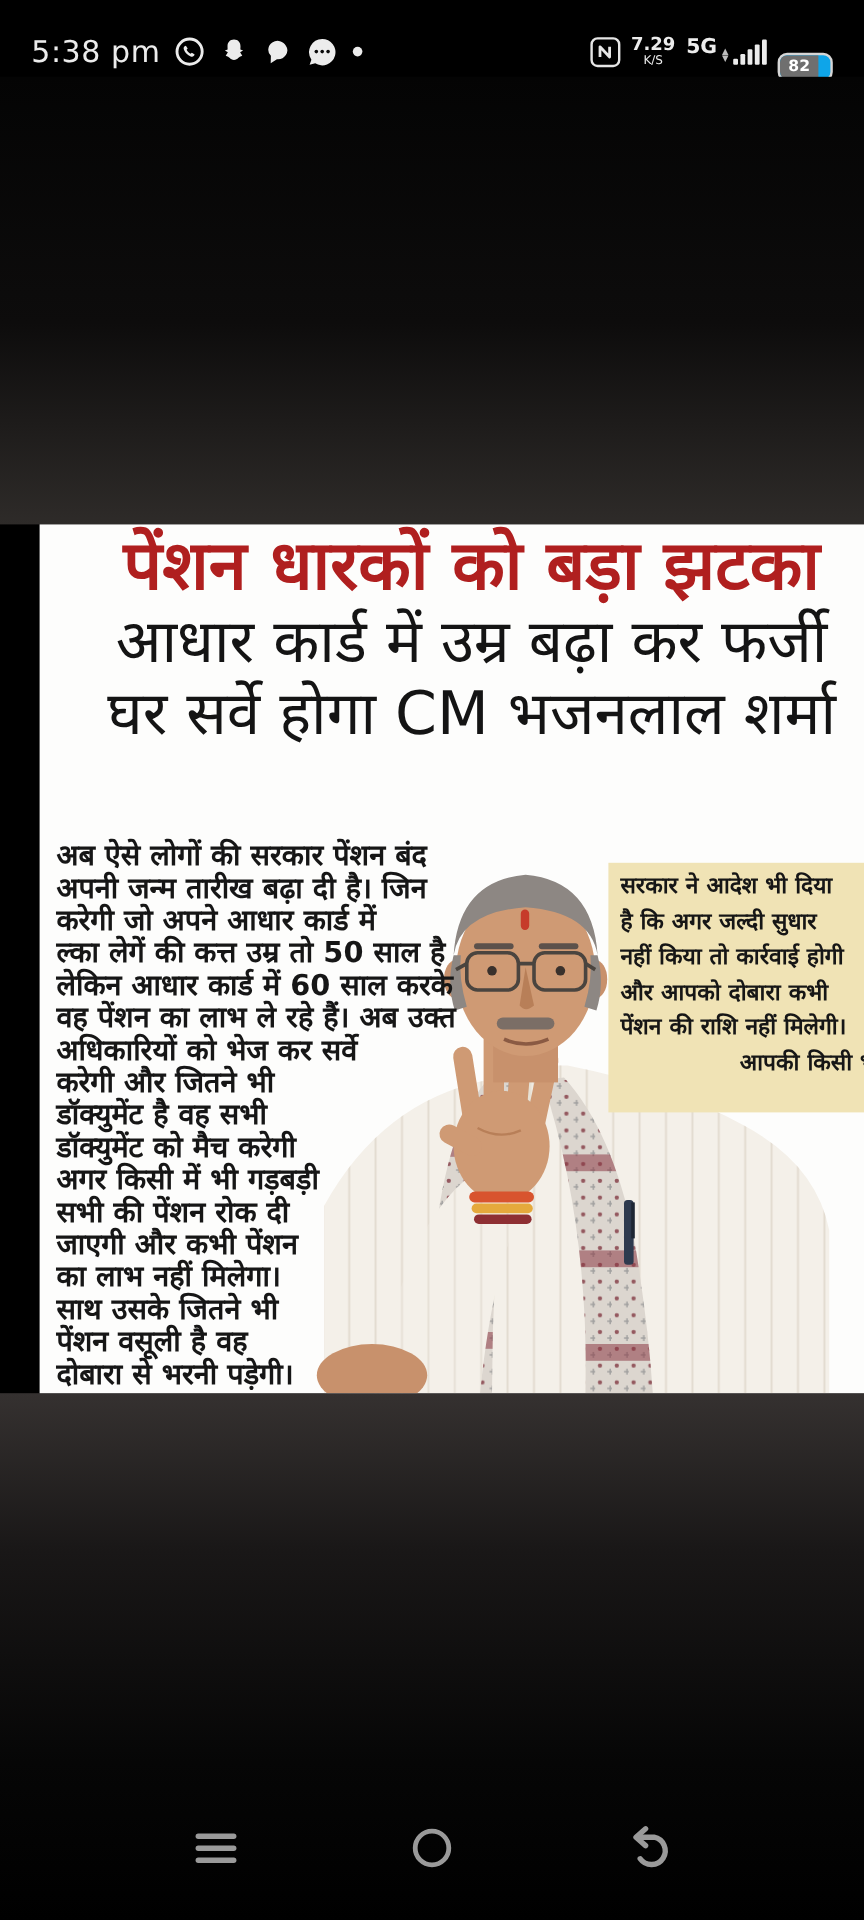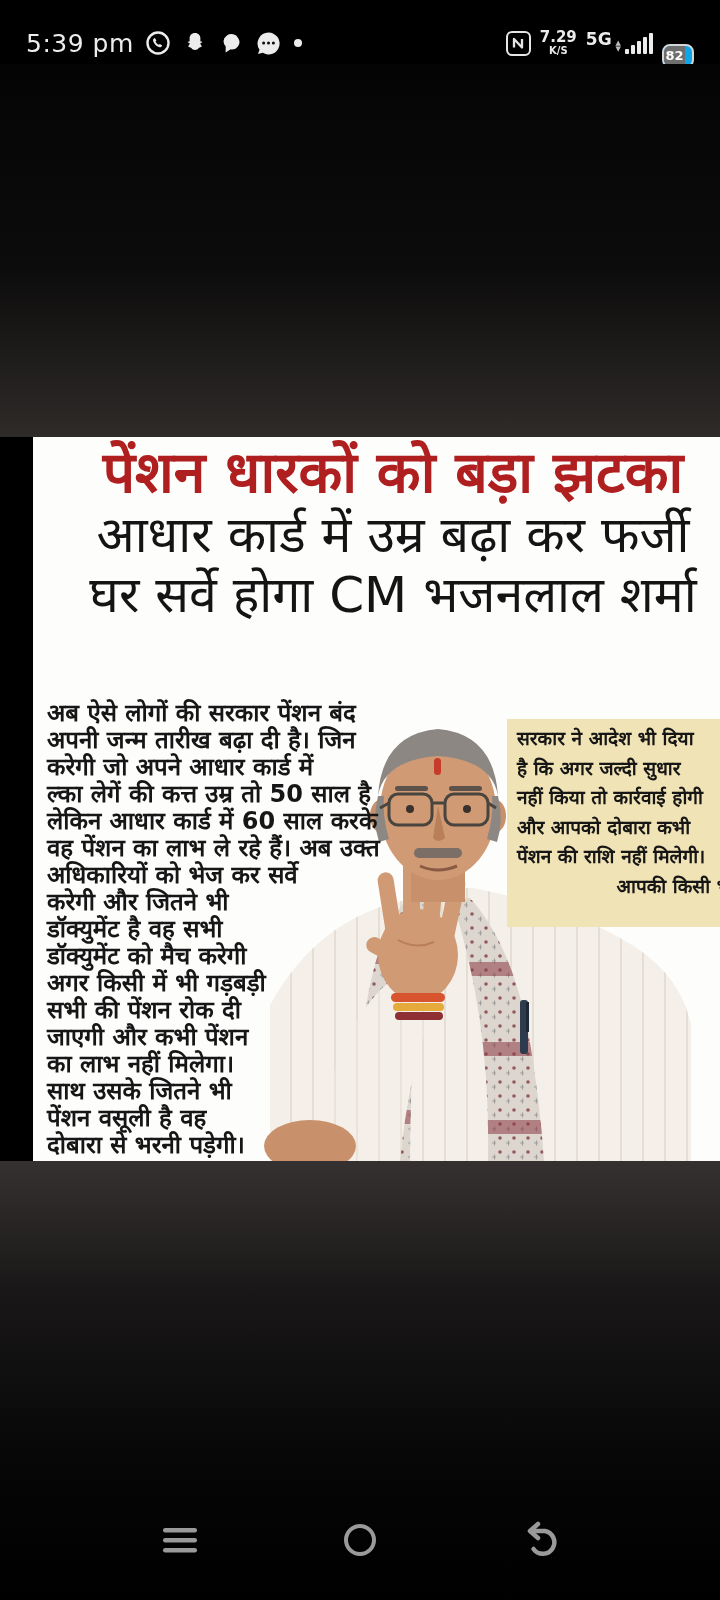--- a/index.html
+++ b/index.html
@@ -11,27 +11,27 @@
   .status-bar { position:absolute; top:22px; left:0; width:720px; height:42px;
     display:flex; align-items:center; justify-content:space-between; padding:0 26px; color:#ececec; }
   .sb-left { display:flex; align-items:center; gap:11px; }
   .sb-time { font-size:25px; letter-spacing:.5px; }
   .sb-ico { display:inline-flex; align-items:center; }
   .sb-right { display:flex; align-items:center; gap:9px; }
   .nfc-box { width:25px; height:25px; border:2.5px solid #e6e6e6; border-radius:6px;
     display:flex; align-items:center; justify-content:center; }
   .speed { display:flex; flex-direction:column; align-items:center; line-height:1; }
   .speed .v { font-size:15px; font-weight:bold; }
-  .speed .u { font-size:10px; font-weight:bold; margin-top:1px; }
+  .speed .u { font-size:10px; font-weight:normal; margin-top:1px; }
   .sig { display:flex; align-items:flex-end; gap:4px; }
   .sig-5g { font-size:17px; font-weight:bold; align-self:flex-start; margin-top:-4px; }
   .arrows { display:flex; flex-direction:column; font-size:7px; line-height:6px; color:#bdbdbd; margin-bottom:2px;}
   .bars { display:flex; align-items:flex-end; gap:2px; }
   .bars i { display:block; width:4px; background:#ececec; border-radius:1px; }
-  .battery { position:relative; width:32px; height:24px; border:2px solid #d6d6d6; border-radius:8px;
+  .battery { position:relative; width:46px; height:24px; border:2px solid #d6d6d6; border-radius:8px;
     background:#0ea5e9; display:flex; align-items:stretch; overflow:hidden;margin-top:25px; }
   .battery .lvl { width:76%; background:#6f6f6f; color:#fff; font-size:13px; font-weight:bold;
     display:flex; align-items:center; justify-content:center; border-radius:5px 0 0 5px; }
   .battery:after { content:""; position:absolute; right:-7px; top:7px; width:4px; height:9px;
     background:#d6d6d6; border-radius:0 2px 2px 0; }
 
   
   .band-top { position:absolute; top:64px; left:0; width:720px; height:373px;
     background:linear-gradient(#040404 0%, #0d0c0c 55%, #2e2b29 100%); }
   .band-bottom { position:absolute; top:1161px; left:0; width:720px; height:439px;
@@ -60,21 +60,21 @@
     display:flex; align-items:center; justify-content:space-between; padding:0 150px; }
   .nav-btn { display:flex; align-items:center; justify-content:center; width:60px; height:60px; }
 </style>
 </head>
 <body>
 
 <div class="screen">
 
   <div class="status-bar">
     <div class="sb-left">
-      <span class="sb-time">5:39 pm</span>
+      <span class="sb-time">5:38 pm</span>
       <span class="sb-ico">
         <svg width="26" height="26" viewBox="0 0 26 26">
             <circle cx="13" cy="13" r="10.5" fill="none" stroke="#ececec" stroke-width="2.4"></circle>
             <path d="M9 8.5 c-1 .5-1.2 1.6-.7 2.9 1 2.6 3 4.6 5.6 5.6 1.3.5 2.4.3 2.9-.7 l.4-.9 -2.3-1.5 -1.1.9 c-1.5-.7-2.6-1.8-3.3-3.3 l.9-1.1 -1.5-2.3 z" fill="#ececec"></path>
           </svg>
       </span>
       <span class="sb-ico">
         <svg width="26" height="26" viewBox="0 0 26 26">
             <path d="M13 3 c-3.4 0-5.4 2.4-5.4 5.5 0 1 .05 1.9.1 2.7 l-2.3.9 2.5 1.5 -1.8 2.8 c1.4.7 2.9 1.1 3.4 1.9 .6.9 2 1.6 3.5 1.6 s2.9-.7 3.5-1.6 c.5-.8 2-1.2 3.4-1.9 l-1.8-2.8 2.5-1.5 -2.3-.9 c.05-.8.1-1.7.1-2.7 C18.4 5.4 16.4 3 13 3 z" fill="#ececec"></path>
           </svg>

